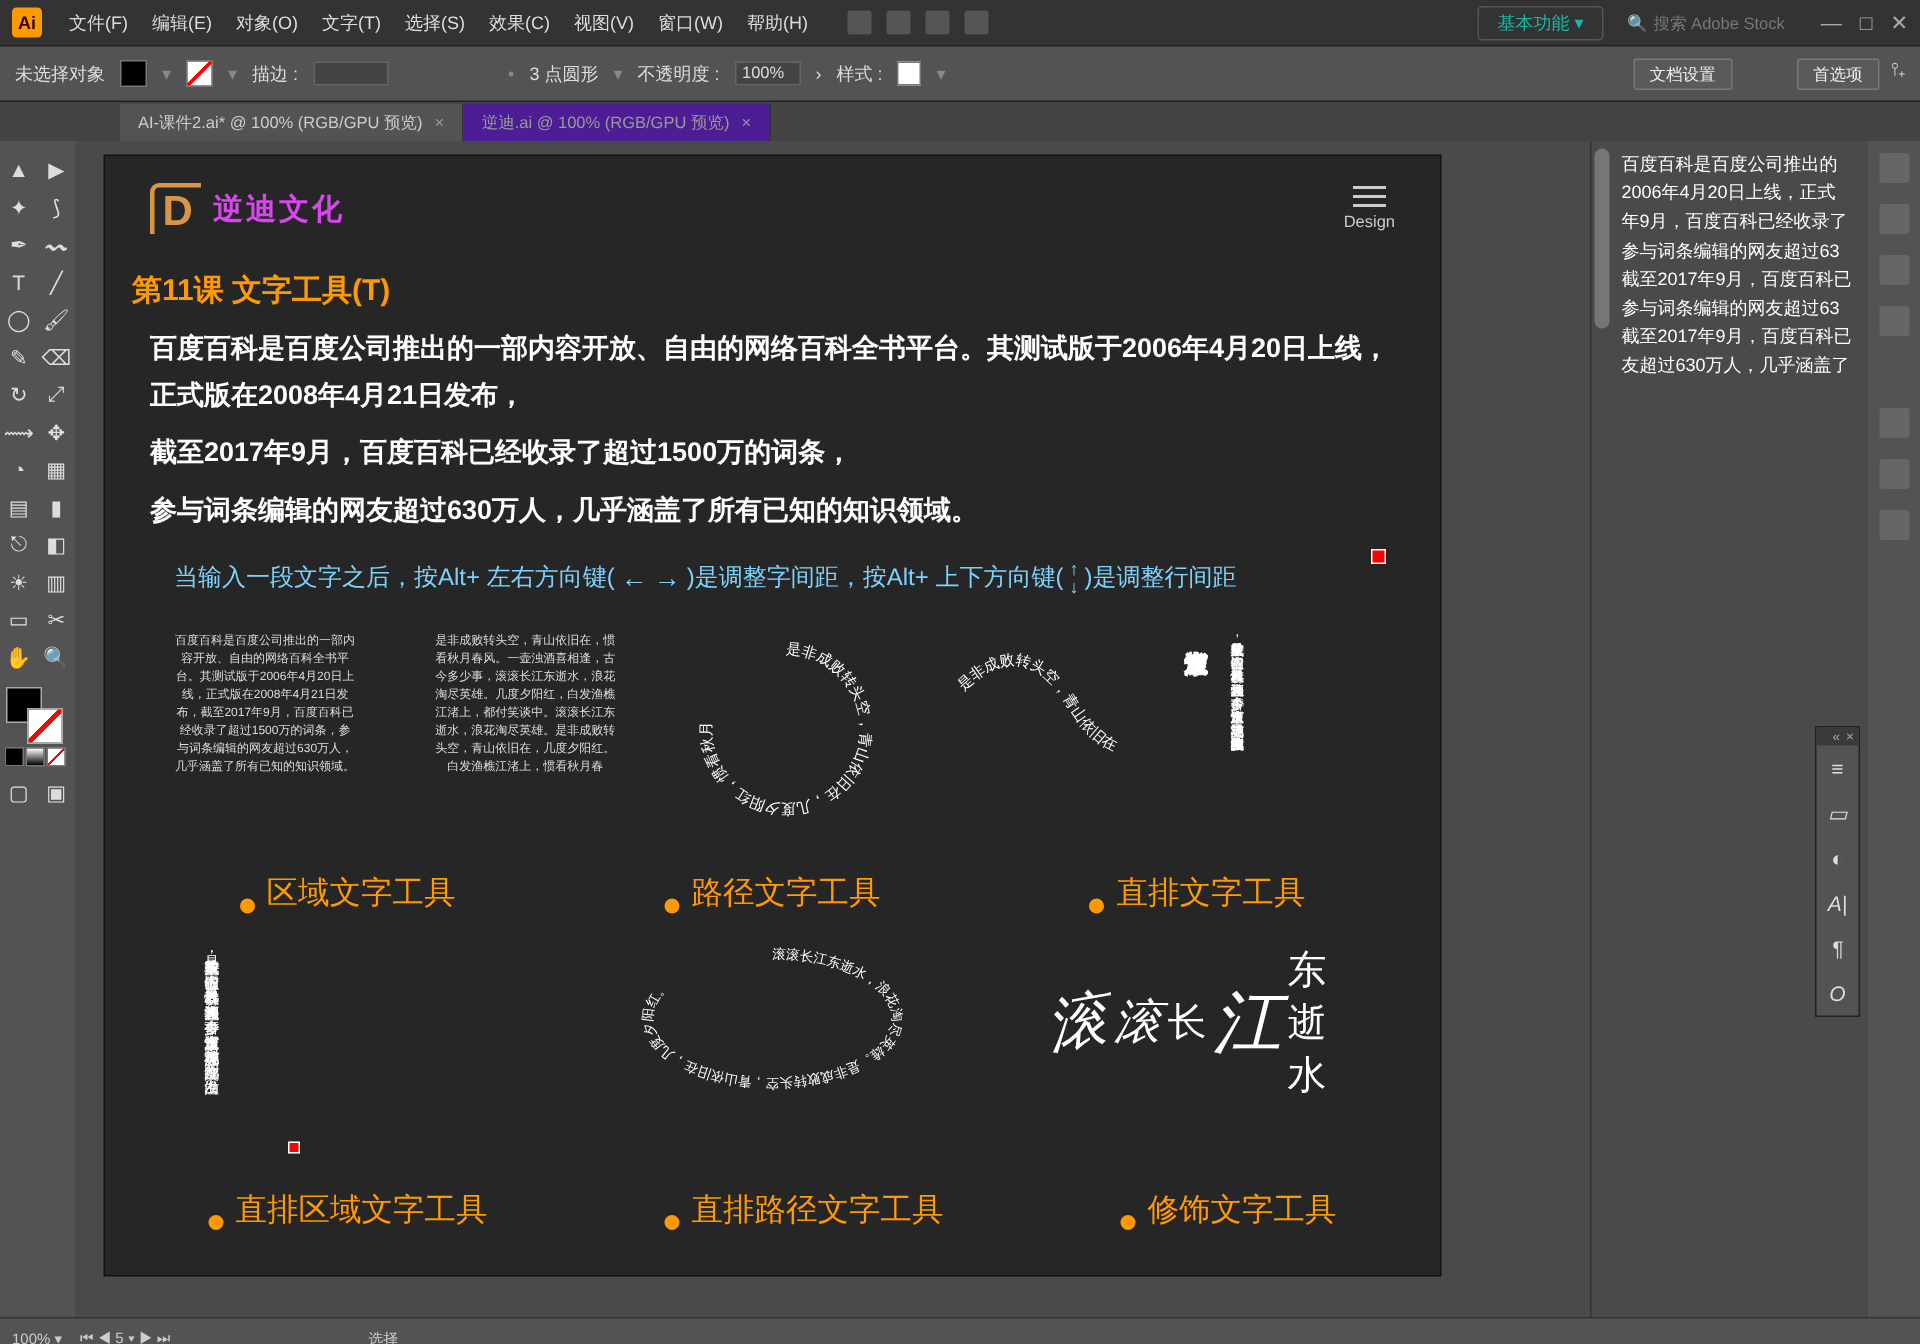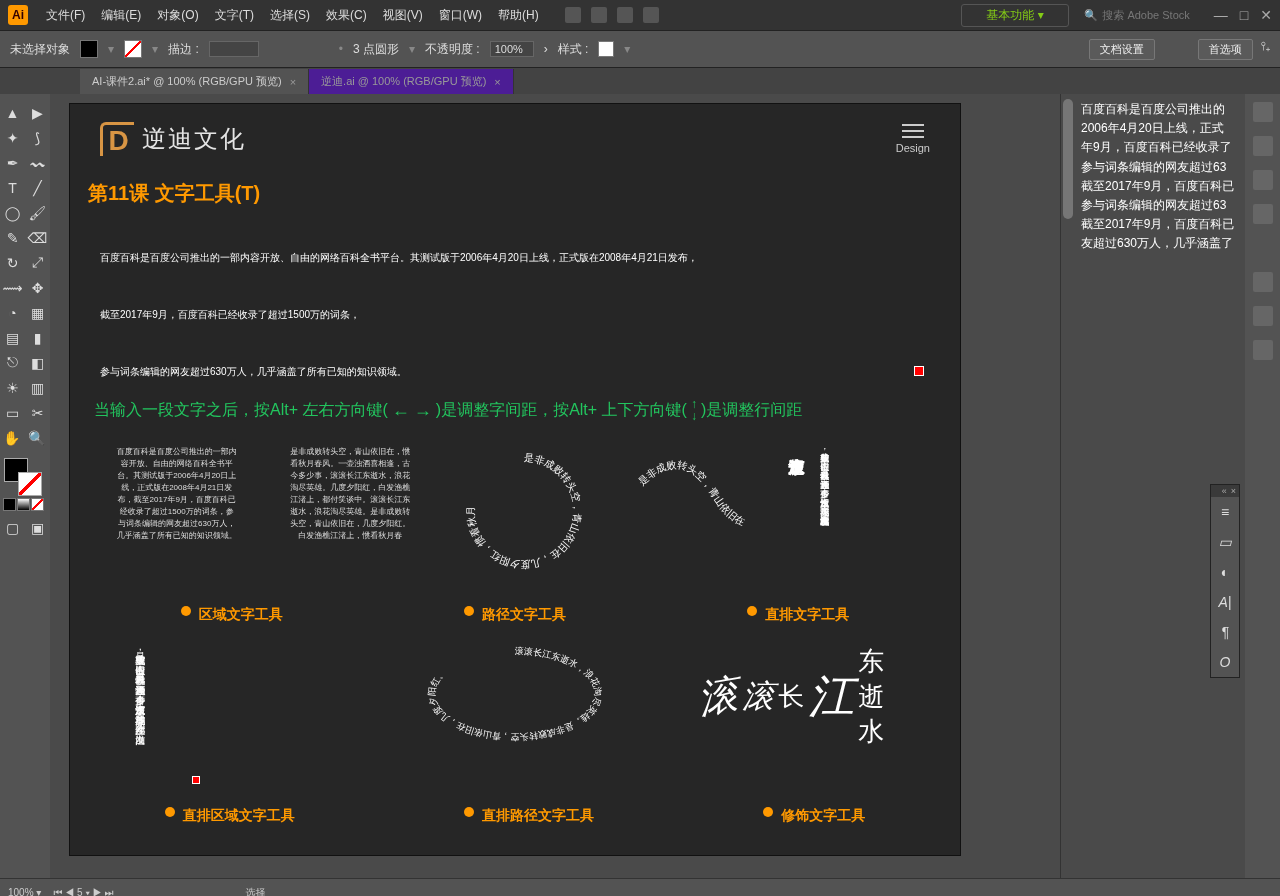--- a/index.html
+++ b/index.html
@@ -3,21 +3,21 @@
 <meta charset="utf-8">
 <style>
 * { margin: 0; padding: 0; box-sizing: border-box; font-family: "Microsoft YaHei", sans-serif; }
 body { background: #333333; color: #ccc; overflow: hidden; width: 1280px; height: 896px; position: relative; }
 
 
 .menubar { height: 30px; background: #333; display: flex; align-items: center; padding: 0 8px; font-size: 12px; }
 .ai-logo { width: 20px; height: 20px; background: #ff9900; color: #330000; font-weight: bold; display: flex; align-items: center; justify-content: center; border-radius: 3px; font-size: 12px; margin-right: 10px; }
 .menu-item { padding: 0 8px; color: #ddd; cursor: pointer; }
 .menubar-right { margin-left: auto; display: flex; align-items: center; gap: 8px; }
-.workspace-dd { font-size: 12px; color: #84cc16; padding: 2px 24px; border: 1px solid #555; border-radius: 3px; }
+.workspace-dd { font-size: 12px; color: #14b8a6; padding: 2px 12px; border: 1px solid #555; border-radius: 3px; }
 .search-stock { font-size: 11px; color: #888; padding: 2px 8px; display: flex; align-items: center; gap: 4px; }
 .win-controls { display: flex; gap: 12px; color: #aaa; font-size: 14px; margin-left: 8px; }
 .menubar-icons { display: flex; gap: 10px; margin-left: 18px; }
 .mb-icon { width: 16px; height: 16px; background:#555; border-radius:2px; display:inline-block;}
 
 
 .controlbar { height: 38px; background: #535353; border-top:1px solid #222; border-bottom: 1px solid #222; display: flex; align-items: center; padding: 0 10px; font-size: 12px; gap: 10px; color: #ddd; }
 .ctrl-label { color: #ddd; }
 .fill-swatch { width: 18px; height: 18px; background: #000; border: 1px solid #777; }
 .stroke-swatch { width: 18px; height: 18px; background: linear-gradient(to bottom right, #fff 0%, #fff 45%, red 45%, red 55%, #fff 55%); border: 1px solid #777;}
@@ -44,38 +44,38 @@
 
 .canvas-wrap { flex: 1; background: #4a4a4a; position: relative; overflow: hidden; display: flex;}
 .canvas-scroll { flex:1; overflow: auto; position: relative;}
 .side-text-overflow { width: 170px; padding: 6px 6px; font-size: 12px; color: #fff; line-height: 1.6; background: #4a4a4a;}
 
 
 .artboard { width: 890px; background: #262626; margin: 10px 20px; box-shadow: 0 0 0 1px #111; position: relative; padding-bottom: 30px;}
 .art-header { display: flex; align-items: center; padding: 18px 30px; justify-content: space-between;}
 .brand { display: flex; align-items: center; gap: 8px;}
 .brand-logo { width: 34px; height: 34px; border: 3px solid #d89544; border-right: none; border-bottom: none; border-radius: 6px 0 0 0; position: relative; color: #d89544; font-weight:bold; font-size: 28px; display:flex; align-items:center; justify-content:center;}
-.brand-text { font-size: 24px; color: #e5e5e5; font-weight: normal; letter-spacing: 2px;}
+.brand-text { font-size: 20px; color: #d946ef; font-weight: bold; letter-spacing: 2px;}
 .hamburger { display:flex; flex-direction:column; gap:4px; align-items:center;}
 .hamburger div { width: 22px; height: 2px; background: #ccc;}
 .ham-label { font-size: 11px; color: #ccc; margin-top: 4px;}
 
 .art-title { color: #ff9900; font-size: 20px; font-weight: bold; padding: 6px 18px;}
 .art-sub { color: #fff; font-size: 16px; padding: 6px 30px; font-weight: bold;}
-.art-para { color: #fff; font-size: 10px; padding: 4px 30px; line-height: 1.7; font-weight: normal; margin-top: 32px;}
-.art-hint { color: #22c55e; font-size: 16px; padding: 14px 24px; display: flex; align-items: center; gap: 4px; text-align: center;}
+.art-para { color: #fff; font-size: 18px; padding: 4px 30px; line-height: 1.7; font-weight: bold;}
+.art-hint { color: #7dd3fc; font-size: 16px; padding: 14px 46px; display: flex; align-items: center; gap: 4px; text-align: center;}
 .arrow-sym { font-size: 18px;}
 
 .text-samples { display: flex; justify-content: space-around; padding: 10px 20px; }
 .sample-block { width: 200px; display:flex; flex-direction:column; align-items:center;}
 .tiny-text { font-size: 8px; color: #ddd; text-align: center; line-height: 1.5; max-width: 120px;}
 .circle-wrap { position: relative; width: 130px; height: 130px;}
 .vert-text { writing-mode: vertical-rl; font-size: 11px; color: #fff; height: 140px; line-height: 1.6;}
 
-.sample-label { color: #ff9900; font-size: 14px; font-weight: bold; text-align: center; margin-top: 10px; display: flex; align-items:flex-start; justify-content:center; gap:8px;}
+.sample-label { color: #ff9900; font-size: 21px; font-weight: normal; text-align: center; margin-top: 10px; display: flex; align-items:flex-end; justify-content:center; gap:8px;}
 .bullet { width: 10px; height: 10px; background: #ff9900; border-radius: 50%; display:inline-block;}
 
 .samples-row2 { display: flex; justify-content: space-around; padding: 20px 20px 5px;}
 .stylized-text { font-size: 26px; color: #fff; display:flex; align-items:center; gap:4px;}
 .stylized-text .big { font-size: 40px; font-style: italic; font-family: cursive;}
 .ellipse-wrap { position: relative; width: 180px; height: 100px; display:flex; align-items:center; justify-content:center;}
 
 
 .rightdock { width: 35px; background: #535353; display: flex; flex-direction: column; align-items: center; padding-top: 8px; gap: 14px;}
 .dock-icon { width: 20px; height: 20px; background: #666; border-radius: 2px;}

